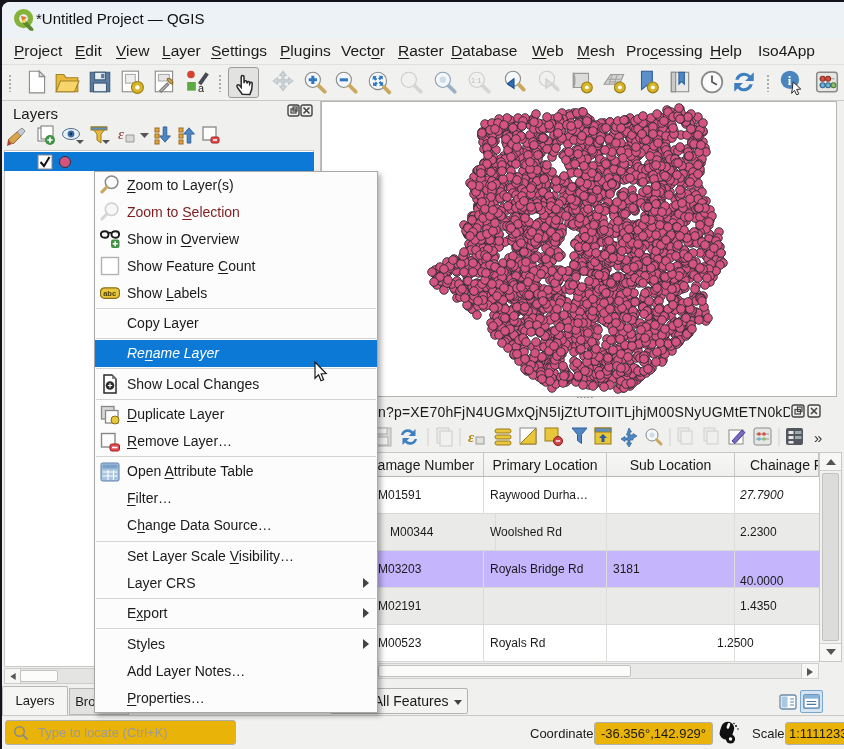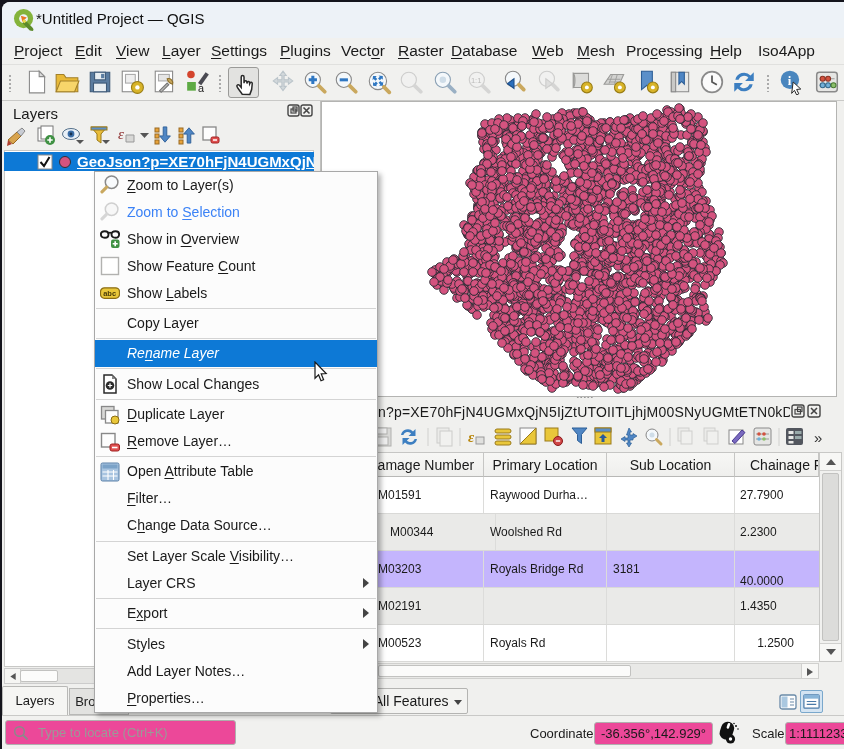--- a/index.html
+++ b/index.html
@@ -30,26 +30,26 @@
 
 #dock { position:absolute; left:321px; top:398px; width:521px; height:284px; background:#f0f0ee; }
 #docktitle { position:absolute; left:378px; top:404px; width:412px; font-size:14px; letter-spacing:0.2px; white-space:nowrap; overflow:hidden; }
 #atoolbar { position:absolute; left:322px; top:424px; width:500px; height:27px; }
 .hdr { position:absolute; top:452px; height:25px; background:linear-gradient(#f7f7f5,#efefed); border-right:1px solid #c6c6c4; border-bottom:1px solid #b8b8b6; border-top:1px solid #c6c6c4; font-size:14px; text-align:center; line-height:24px; overflow:hidden; white-space:nowrap; }
 .trow { position:absolute; height:37px; border-bottom:1px solid #d9d9d7; }
 .tcell { position:absolute; top:0; height:36px; border-right:1px solid #dcdcda; font-size:12px; line-height:36px; white-space:nowrap; overflow:hidden; }
 
 #tabbar { position:absolute; left:2px; top:684px; width:319px; height:31px; background:#f0f0ee; }
 #statusbar { position:absolute; left:2px; top:715px; width:842px; height:34px; background:#f1f1ef; border-top:1px solid #c9c9c7; }
-.inbox { position:absolute; background:#ec4899; border:1px solid #b0b0ae; border-radius:3px; font-size:15px; }
+.inbox { position:absolute; background:#eab308; border:1px solid #b0b0ae; border-radius:3px; font-size:15px; }
 
 #cmenu { position:absolute; left:94px; top:170.5px; width:284px; background:#fcfcfc; border:1px solid #a8a8a8; box-shadow:3px 3px 5px rgba(0,0,0,0.30); padding:0; z-index:50; }
 .ci { position:relative; height:27px; line-height:27px; font-size:14px; padding-left:32px; color:#1a1a1a; white-space:nowrap; }
 .ci u { text-decoration:underline; text-underline-offset:2px; }
-.ci.dis { color:#3b82f6; }
+.ci.dis { color:#7f1d1d; }
 .ci.sel { background:#0d79d6; color:#fff;font-style:italic; }
 .csep { height:1px; background:#d4d4d4; margin:1.2px 1px; }
 .cic { position:absolute; left:5px; top:3.5px; width:20px; height:20px; }
 .sub { position:absolute; right:8px; top:8px; width:0; height:0; border-left:6px solid #444; border-top:5px solid transparent; border-bottom:5px solid transparent; }
 </style>
 </head>
 <body>
 <div id="win"></div>
 <div id="titlebar"></div>
 <svg class="abs" style="left:13px; top:8px" width="23" height="23" viewBox="0 0 24 24">
@@ -268,21 +268,20 @@
       </g>
 </svg>
 </div>
 <div id="ltree"></div>
 <div id="lrow">
 <svg class="abs" style="left:33px; top:1.5px" width="16" height="16" viewBox="0 0 16 16">
       <rect x="1" y="1" width="14" height="14" fill="#fff" stroke="#8a8a8a"></rect>
       <path d="M3.5 8 l3.5 4 5.5 -9" stroke="#111" stroke-width="2" fill="none"></path>
     </svg>
 <span class="abs" style="left:55px; top:3.5px; width:12px; height:12px; border-radius:50%; background:#d4537f; border:1px solid #303038;"></span>
-<span class="abs" style="left:73px; top:0px; color:#fff; font-weight:bold; text-decoration:underline; font-size:15px; line-height:19px; white-space:nowrap; overflow:hidden; width:237px; display:inline-block;">GeoJson?p=XE70hFjN4UGMxQjN</span>
 </div>
 <div id="canvas">
 <svg width="514" height="294" viewBox="321 101 514 294" style="position:absolute;left:0;top:0">
 <g fill="#d4537f" stroke="#2e2d35" stroke-width="0.9">
 <circle cx="677" cy="306"></circle>
         <circle cx="522" cy="170"></circle>
         <circle cx="514" cy="124"></circle>
         <circle cx="655" cy="219"></circle>
         <circle cx="679" cy="215"></circle>
         <circle cx="698" cy="238"></circle>
@@ -3583,21 +3582,21 @@
     <span style="position:absolute; left:45.5px;">Damage Number</span>
   </div>
 <div class="hdr" style="left:484px; width:123px;">Primary Location</div>
 <div class="hdr" style="left:607px; width:128px;">Sub Location</div>
 <div class="hdr" style="left:735px; width:84px; text-align:left; padding-left:15px;">Chainage F</div>
 
 <div class="trow" style="left:322px; top:477px; width:497px; background:#fff;">
  <span class="tcell" style="left:0; width:162px; padding-left:56px;">M01591</span>
  <span class="tcell" style="left:162px; width:123px; padding-left:6px;">Raywood Durha…</span>
  <span class="tcell" style="left:285px; width:128px;"></span>
- <span class="tcell" style="left:413px; width:84px; padding-left:5px; border-right:none;">27.7900</span>
+ <span class="tcell" style="left:413px; width:84px; padding-left:5px; border-right:none;font-style:italic;">27.7900</span>
 </div>
 <div class="trow" style="left:322px; top:514px; width:497px; background:#eaeae8;">
  <span class="tcell" style="left:12px; width:162px; padding-left:56px;">M00344</span>
  <span class="tcell" style="left:162px; width:123px; padding-left:6px;">Woolshed Rd</span>
  <span class="tcell" style="left:285px; width:128px;"></span>
  <span class="tcell" style="left:413px; width:84px; padding-left:5px; border-right:none;">2.2300</span>
 </div>
 <div class="trow" style="left:322px; top:551px; width:497px; background:#c4b5fd;">
  <span class="tcell" style="left:0; width:162px; padding-left:56px;">M03203</span>
  <span class="tcell" style="left:162px; width:123px; padding-left:6px;">Royals Bridge Rd</span>
@@ -3607,21 +3606,21 @@
 <div class="trow" style="left:322px; top:588px; width:497px; background:#eaeae8;">
  <span class="tcell" style="left:0; width:162px; padding-left:56px;">M02191</span>
  <span class="tcell" style="left:162px; width:123px;"></span>
  <span class="tcell" style="left:285px; width:128px;"></span>
  <span class="tcell" style="left:413px; width:84px; padding-left:5px; border-right:none;">1.4350</span>
 </div>
 <div class="trow" style="left:322px; top:625px; width:497px; background:#fff;">
  <span class="tcell" style="left:0; width:162px; padding-left:56px;">M00523</span>
  <span class="tcell" style="left:162px; width:123px; padding-left:6px;">Royals Rd</span>
  <span class="tcell" style="left:285px; width:128px;"></span>
- <span class="tcell" style="left:409px; width:84px; padding-left:5px; border-right:none;text-align:center;">1.2500</span>
+ <span class="tcell" style="left:390px; width:84px; padding-left:5px; border-right:none;">1.2500</span>
 </div>
 
 <div class="abs" style="left:819px; top:452px; width:23px; height:210px; background:#f1f1ef; border:1px solid #c8c8c6;">
  <div class="abs" style="left:0px; top:0px; width:21px; height:18px; background:#f7f7f5; border-bottom:1px solid #d0d0ce;"></div>
  <svg class="abs" style="left:5px; top:5px" width="12" height="8" viewBox="0 0 12 8">
       <path d="M6 1 L11 7 H1 z" fill="#555"></path>
     </svg>
  <div class="abs" style="left:2px; top:20px; width:17px; height:168px; background:#dcdcda; border:1px solid #c2c2c0; border-radius:2px;"></div>
  <div class="abs" style="left:0px; top:190px; width:21px; height:18px; background:#f7f7f5; border-top:1px solid #d0d0ce;"></div>
  <svg class="abs" style="left:5px; top:195px" width="12" height="8" viewBox="0 0 12 8">

